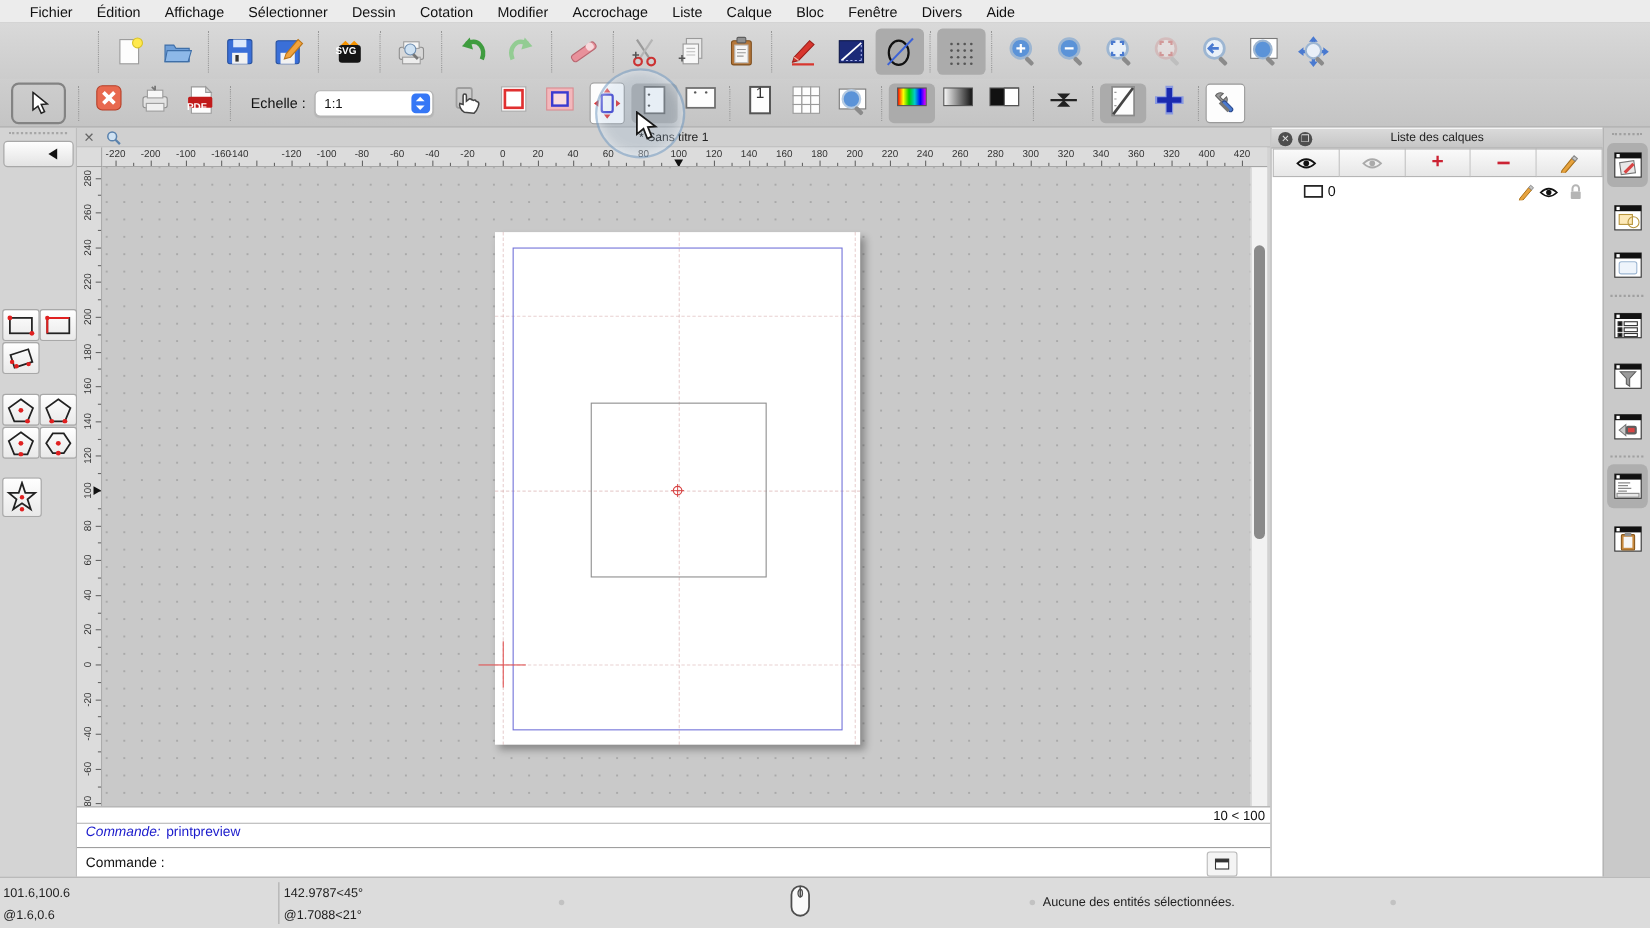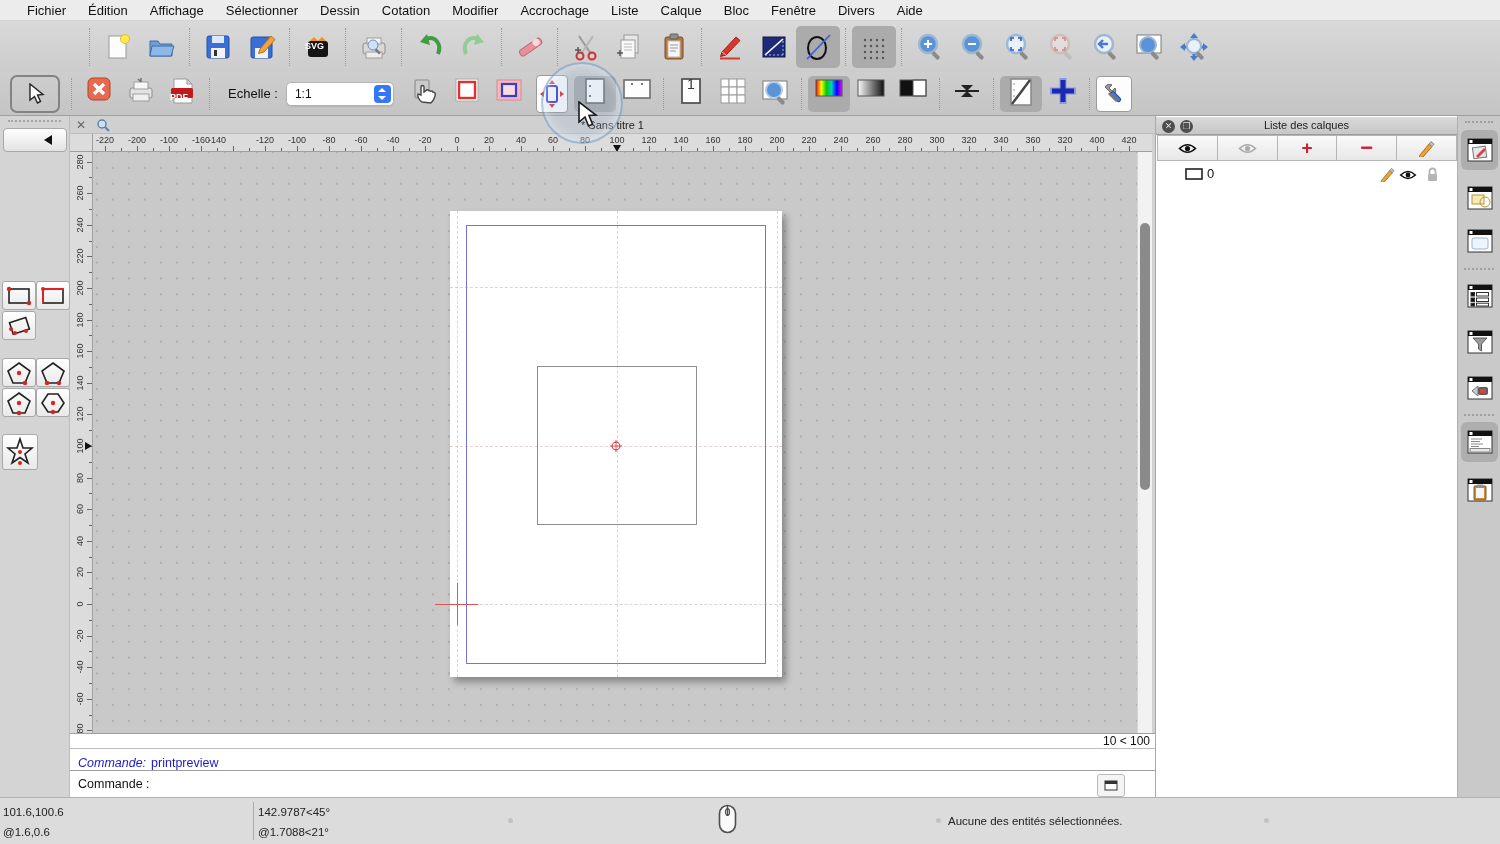--- a/index.html
+++ b/index.html
@@ -70,21 +70,21 @@
   #page-border{position:absolute;left:16px;top:14px;width:298px;height:437px;border:1.5px solid #7373d9;}
   #entity-square{position:absolute;left:87px;top:155px;width:158px;height:157px;border:1px solid #8e8e8e;}
   #center-mark{position:absolute;left:160px;top:229px;width:12px;height:12px;}
   #origin-h{position:absolute;left:342px;top:452px;width:43px;height:1px;background:#e05555;}
   #origin-v{position:absolute;left:364px;top:431px;width:1px;height:42px;background:#e05555;}
   #vscroll{position:absolute;left:1067px;top:36px;width:15px;height:581px;background:#f2f2f2;border-left:1px solid #d5d5d5;box-sizing:border-box;}
   #vthumb{position:absolute;left:2px;top:71px;width:10px;height:267px;background:#8a8a8a;border-radius:6px;}
   #gridstrip{position:absolute;left:0;top:617px;width:1085px;height:15px;background:#fff;border-top:1px solid #9f9f9f;box-sizing:border-box;
              font-size:12px;color:#111;text-align:right;padding-right:5px;line-height:14px;}
   #cmdhistory{position:absolute;left:0;top:632px;width:1085px;height:22px;background:#fff;border-top:1px solid #bdbdbd;box-sizing:border-box;
-              display:flex;align-items:flex-end;padding-left:8px;font-size:12.5px;}
+              display:flex;align-items:flex-start;padding-left:8px;font-size:12.5px;}
   #cmdhistory .lab{color:#1a1acc;font-style:italic;margin-right:5px;}
   #cmdhistory .cmd{color:#1a1acc;}
   #cmdinput{position:absolute;left:0;top:654px;width:1085px;height:27px;background:#fff;border-top:1px solid #9f9f9f;box-sizing:border-box;
             display:flex;align-items:center;padding-left:8px;font-size:12.5px;}
   #cmdinput input{border:none;outline:none;font-size:12.5px;flex:1;margin-left:4px;font-family:"Liberation Sans",sans-serif;}
   #cmd-dock-btn{position:absolute;right:30px;top:3px;width:26px;height:21px;background:#f4f4f4;border:1px solid #b9b9b9;border-radius:3px;
                 display:flex;align-items:center;justify-content:center;}
   
   #layers{position:absolute;left:1155px;top:116px;width:302px;height:681px;background:#fff;border-left:1px solid #a8a8a8;box-sizing:border-box;}
   #layers-title{position:absolute;left:0;top:1px;width:100%;height:18px;background:linear-gradient(#dadada,#c6c6c6);

